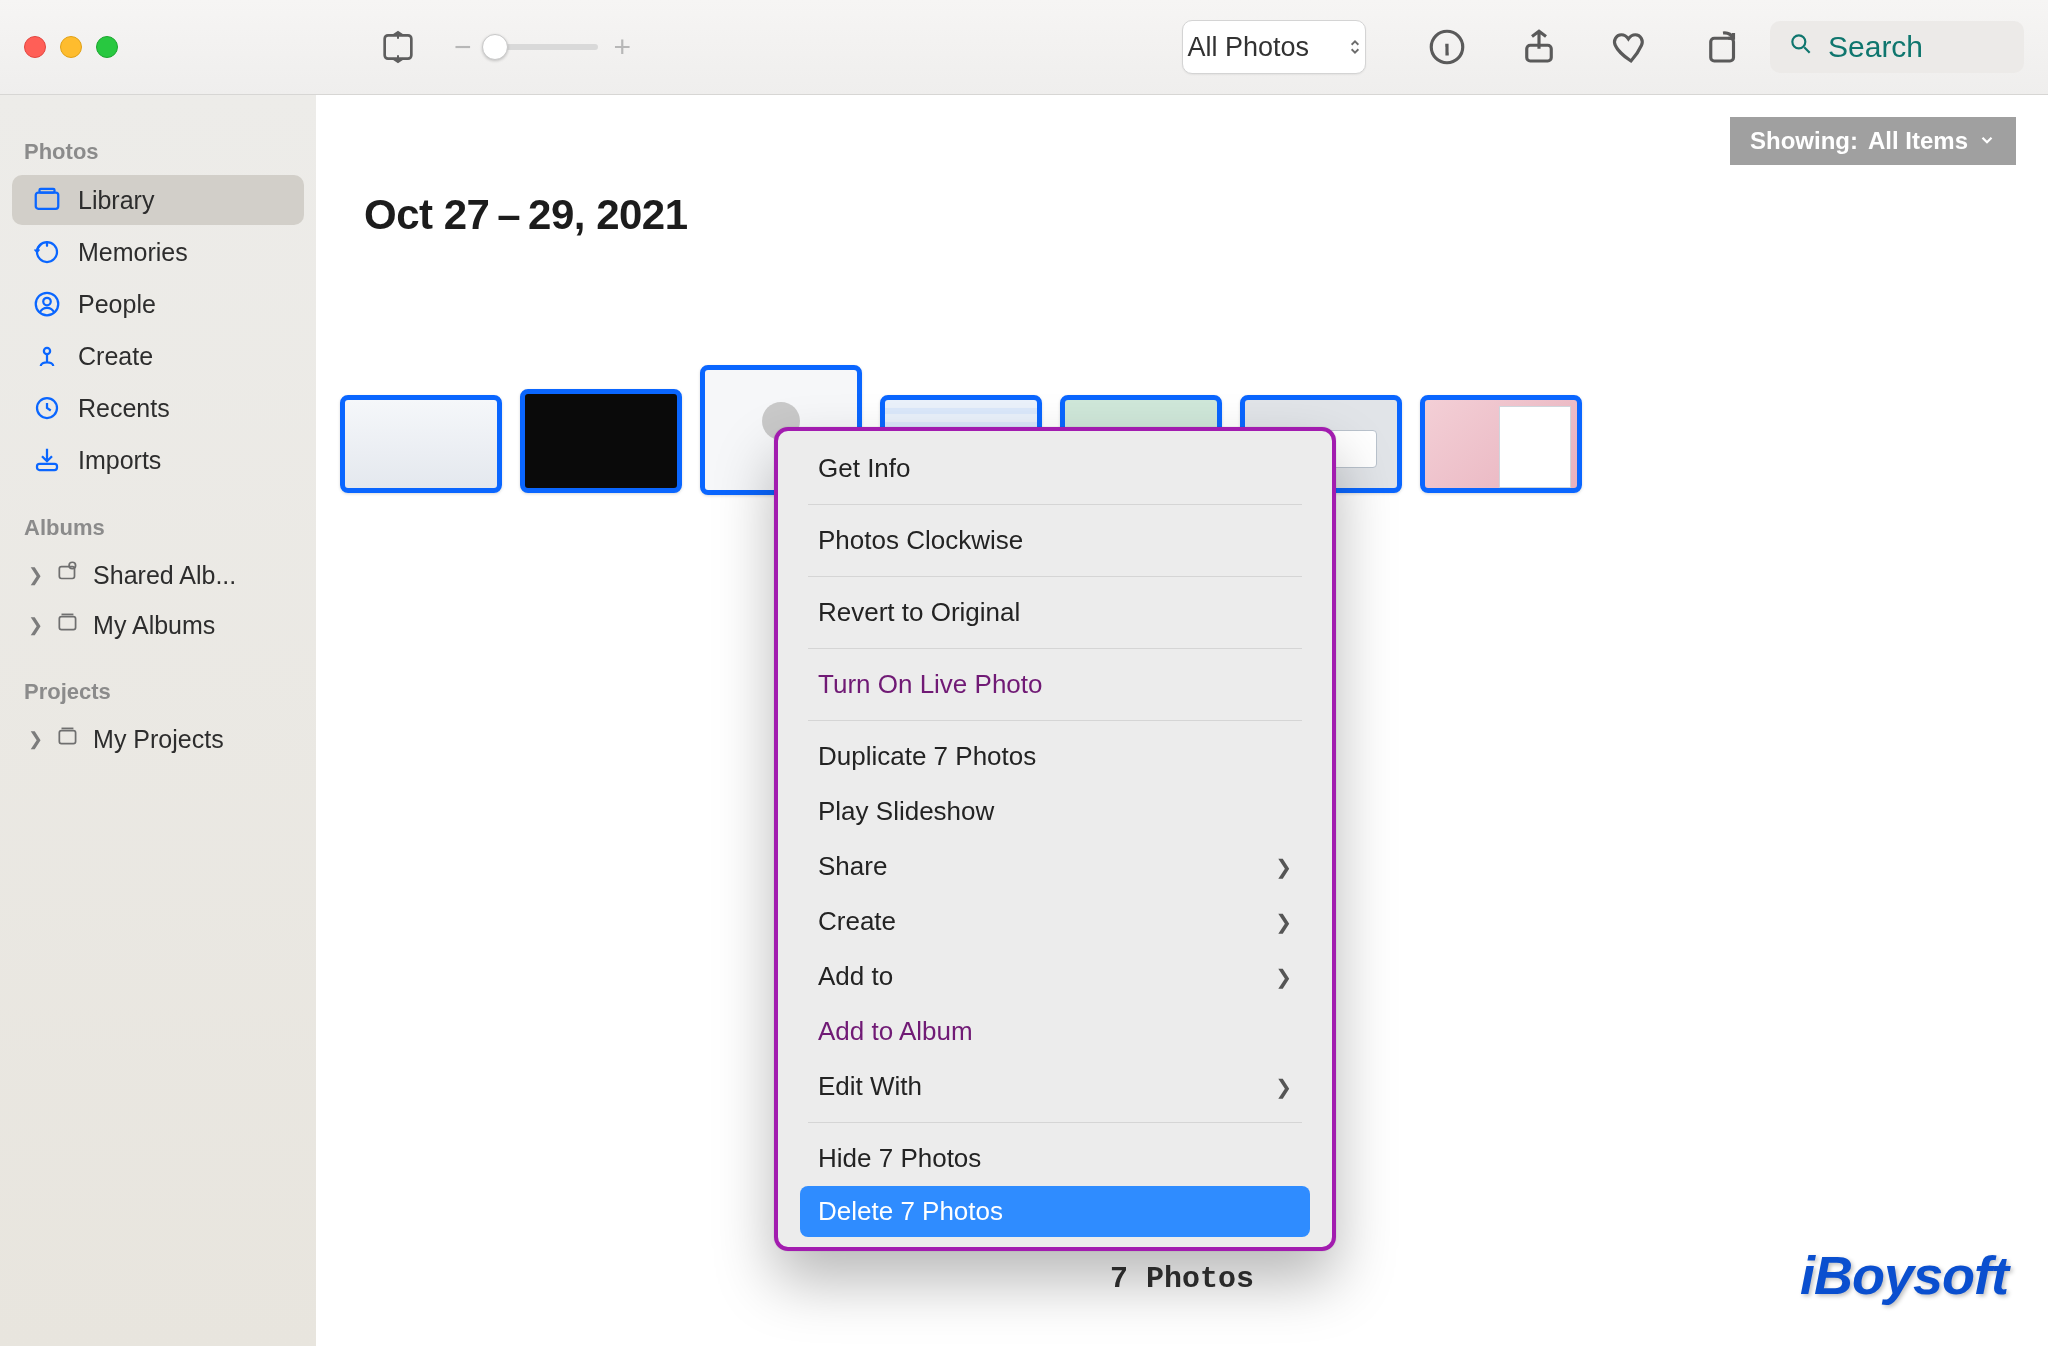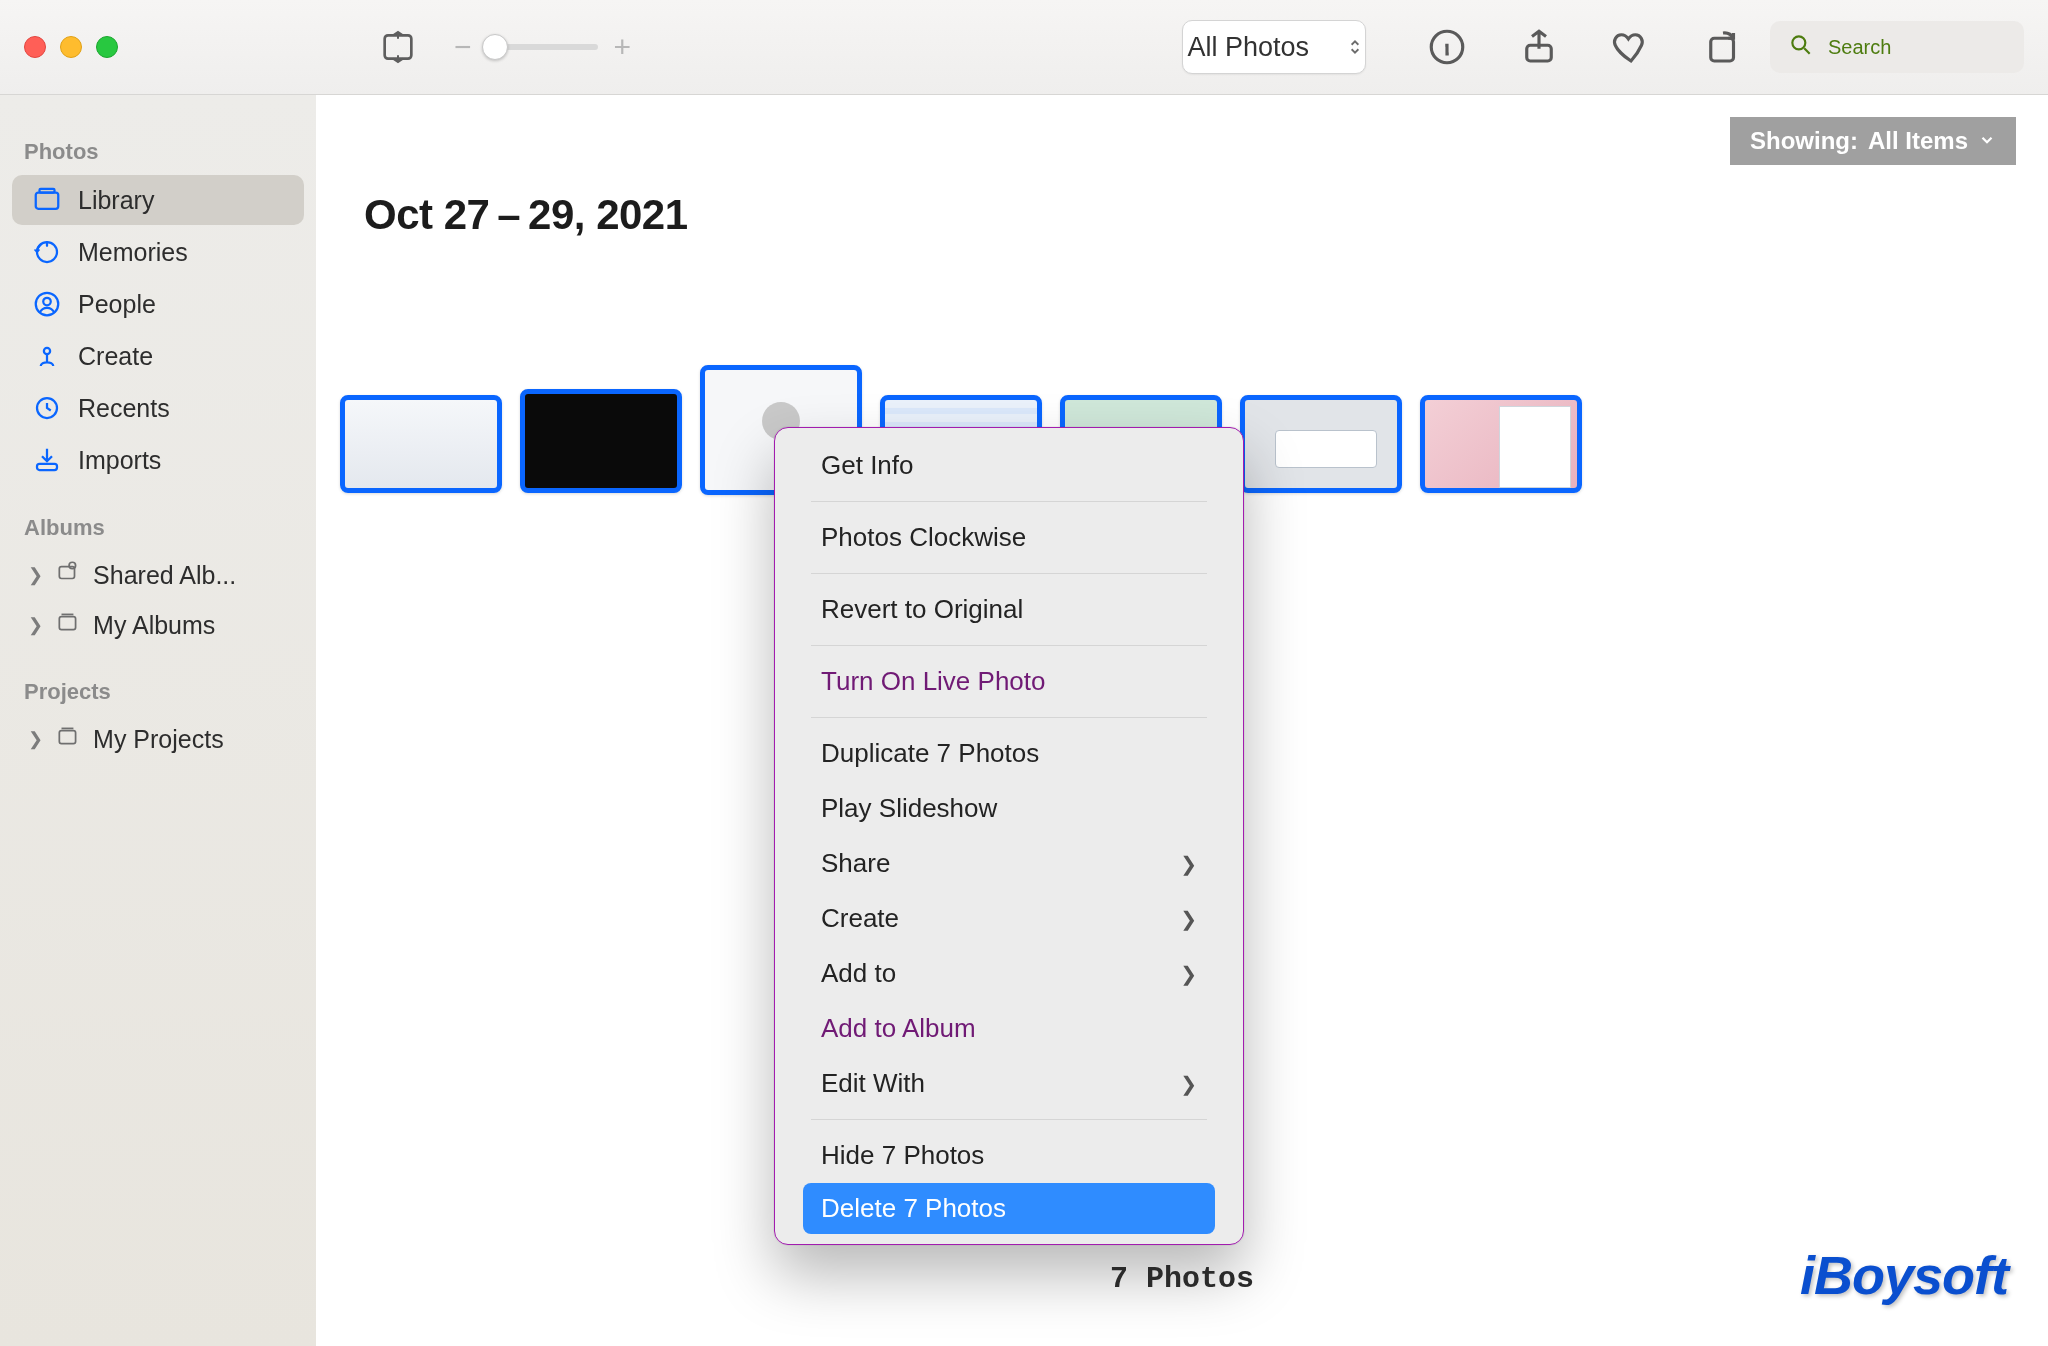--- a/index.html
+++ b/index.html
@@ -22,21 +22,21 @@
 .zoom-thumb { position: absolute; left: -6px; top: -10px; width: 26px; height: 26px; background: #fff; border: 1px solid #c8c8c8; border-radius: 50%; box-shadow: 0 1px 3px rgba(0,0,0,.2); }
 
 .spacer { flex: 1; }
 
 .select { display: flex; align-items: center; background: #fff; border: 1px solid #d4d4d4; border-radius: 10px; height: 54px; padding: 0 4px; font-size: 27px; color: #323232; gap: 40px; box-shadow: 0 1px 2px rgba(0,0,0,.06); }
 .select .chev { display: flex; flex-direction: column; font-size: 12px; color: #6b6b6b; line-height: 10px; }
 
 .tb-right { display: flex; align-items: center; gap: 50px; margin-left: 60px; }
 .tb-btn { width: 42px; height: 42px; color: #5a5a5a; display:flex;align-items:center;justify-content:center; }
 
-.search { display: flex; align-items: center; background: #eceae8; border-radius: 10px; height: 52px; padding: 0 18px; width: 254px; margin-left: 26px; color: #4d7c0f; gap: 14px; font-size: 20px; }
+.search { display: flex; align-items: center; background: #eceae8; border-radius: 10px; height: 52px; padding: 0 18px; width: 254px; margin-left: 26px; color: #0f766e; gap: 14px; font-size: 30px; }
 
 
 .body { flex: 1; display: flex; }
 
 .sidebar { width: 316px; background: linear-gradient(#edece9,#e8e5de); padding-top: 34px; }
 .sb-section { font-size: 22px; font-weight: 700; color: #8b8b8b; padding: 10px 24px 8px; }
 .sb-item { display: flex; align-items: center; gap: 16px; padding: 10px 20px; font-size: 25px; color: #2d2d2d; border-radius: 10px; margin: 2px 12px; }
 .sb-item.selected { background: #d2cfc9; }
 .sb-item .icon { width: 30px; height: 30px; color: #0a66ff; display:flex;align-items:center;justify-content:center; }
 .sb-disclosure { display:flex; align-items:center; gap: 12px; padding: 8px 20px; font-size: 25px; color:#2d2d2d; margin: 2px 8px; }
@@ -57,21 +57,21 @@
 .thumb.t6 { width: 162px; height: 98px; background: #e1e4e8; position:relative; }
 .thumb.t6::after { content:""; position:absolute; left:30px; top:30px; width:100px; height:36px; background:#fff; border:1px solid #b9c2cc; border-radius:4px; }
 .thumb.t7 { width: 162px; height: 98px; background: linear-gradient(135deg,#f3cfd6,#e8b1bd); position:relative; }
 .thumb.t7::after { content:""; position:absolute; right:6px; top:6px; width:70px; height:80px; background:#fff; border:1px solid #cfd6dd; }
 
 .footer-count { position: absolute; bottom: 50px; left: 50%; transform: translateX(-50%); font-size: 30px; font-weight: 800; color: #2a2a2a; font-family: Liberation Mono, monospace; }
 
 .watermark { position: absolute; right: 40px; bottom: 40px; font-size: 54px; font-weight: 900; font-style: italic; color: #0a4fcf; text-shadow: 2px 2px 4px rgba(0,0,0,.25); letter-spacing: -1px; margin-left: 36px; }
 
 
-.ctx { position: absolute; top: 332px; left: 458px; width: 470px; background: #ececec; border: 1px solid #a21caf; border-radius: 14px; box-shadow: 0 30px 60px rgba(0,0,0,.28), 0 0 0 1px rgba(0,0,0,.04); padding: 10px 18px; }
+.ctx { position: absolute; top: 332px; left: 458px; width: 562px; background: #ececec; border: 4px solid #a21caf; border-radius: 14px; box-shadow: 0 30px 60px rgba(0,0,0,.28), 0 0 0 1px rgba(0,0,0,.04); padding: 10px 12px; }
 .ctx-item { font-size: 26px; color: #232323; padding: 12px 28px; display: flex; justify-content: space-between; align-items: center; }
 .ctx-item.disabled { color: #701a75; }
 .ctx-item.hover { background: #2f8cff; color: #fff; border-radius: 8px; margin: 0 10px; padding: 10px 18px; }
 .ctx-sep { height: 1px; background: #d5d5d5; margin: 8px 18px; }
 .ctx-chev { color: #555; font-size: 20px; }
 
 svg { width: 100%; height: 100%; }
 </style>
 </head>
 <body>

